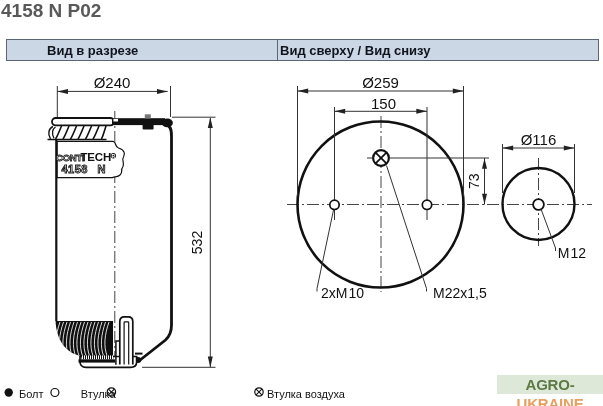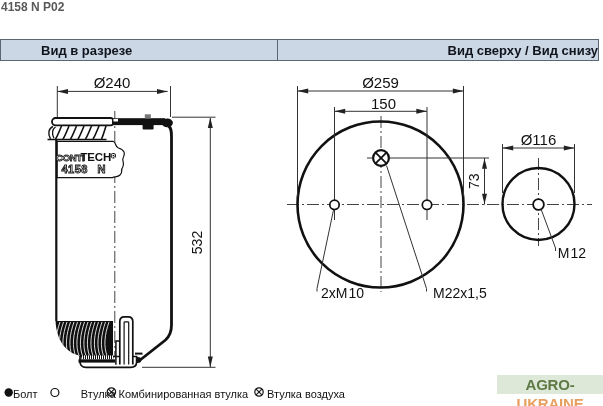--- a/index.html
+++ b/index.html
@@ -1,22 +1,22 @@
 <!DOCTYPE html>
 <html><head>
 <meta charset="utf-8">
 <style>
   html,body{margin:0;padding:0;}
   body{width:603px;height:406px;background:#ffffff;position:relative;overflow:hidden;
        font-family:"Liberation Sans", sans-serif;}
-  .title{position:absolute;left:1px;top:0px;font-size:12px;font-weight:bold;color:#595959;}
+  .title{position:absolute;left:1px;top:0px;font-size:19px;font-weight:bold;color:#595959;}
   .bar{position:absolute;top:39px;height:20px;background:#ccd7e6;border:1px solid #5c6673;
        font-size:13px;font-weight:bold;color:#10141c;line-height:21px;padding-left:2px;box-sizing:content-box;}
-  .bar1{left:0;width:258px;padding-left:40px;}
-  .bar2{left:277px;width:318px;text-align:right;}
+  .bar1{left:6px;width:258px;padding-left:40px;}
+  .bar2{left:277px;width:318px;}
   .legend{position:absolute;top:386px;left:0;width:603px;height:16px;font-size:11px;color:#111;}
   .legend span.t{position:absolute;top:2px;}
   .logo{position:absolute;left:497px;top:375px;width:106px;height:19px;background:#dee8d8;
         text-align:center;line-height:19px;font-size:15px;font-weight:bold;letter-spacing:-0.2px;}
   .logo .g{color:#5d7a45;} .logo .o{color:#e7a05f;}
   svg{position:absolute;left:0;top:0;}
 </style>
 </head>
 <body>
 <div class="title">4158 N P02</div>
@@ -182,18 +182,17 @@
   <circle cx="54.9" cy="392.5" r="4" fill="#fff" stroke="#111" stroke-width="1.2"></circle>
   <circle cx="111.4" cy="392" r="4.2" fill="#fff" stroke="#111" stroke-width="1.2"></circle>
   <line x1="108.5" y1="389.1" x2="114.3" y2="394.9" stroke="#111" stroke-width="1.1"></line>
   <line x1="114.3" y1="389.1" x2="108.5" y2="394.9" stroke="#111" stroke-width="1.1"></line>
   <circle cx="259" cy="392" r="4.2" fill="#fff" stroke="#111" stroke-width="1.2"></circle>
   <line x1="256.1" y1="389.1" x2="261.9" y2="394.9" stroke="#111" stroke-width="1.1"></line>
   <line x1="261.9" y1="389.1" x2="256.1" y2="394.9" stroke="#111" stroke-width="1.1"></line>
 </svg>
 
 <div class="legend">
-  <span class="t" style="left:13px;">Болт</span>
+  <span class="t" style="left:19px;">Болт</span>
   <span class="t" style="left:61.8px;margin-left:19px;">Втулка</span>
-  <span class="t" style="left:118.6px;">Комбинированная втулка</span>
   <span class="t" style="left:267px;">Втулка воздуха</span>
 </div>
 <div class="logo"><span class="g">AGRO-</span><span class="o">UKRAINE</span></div>
 
 </body></html>

